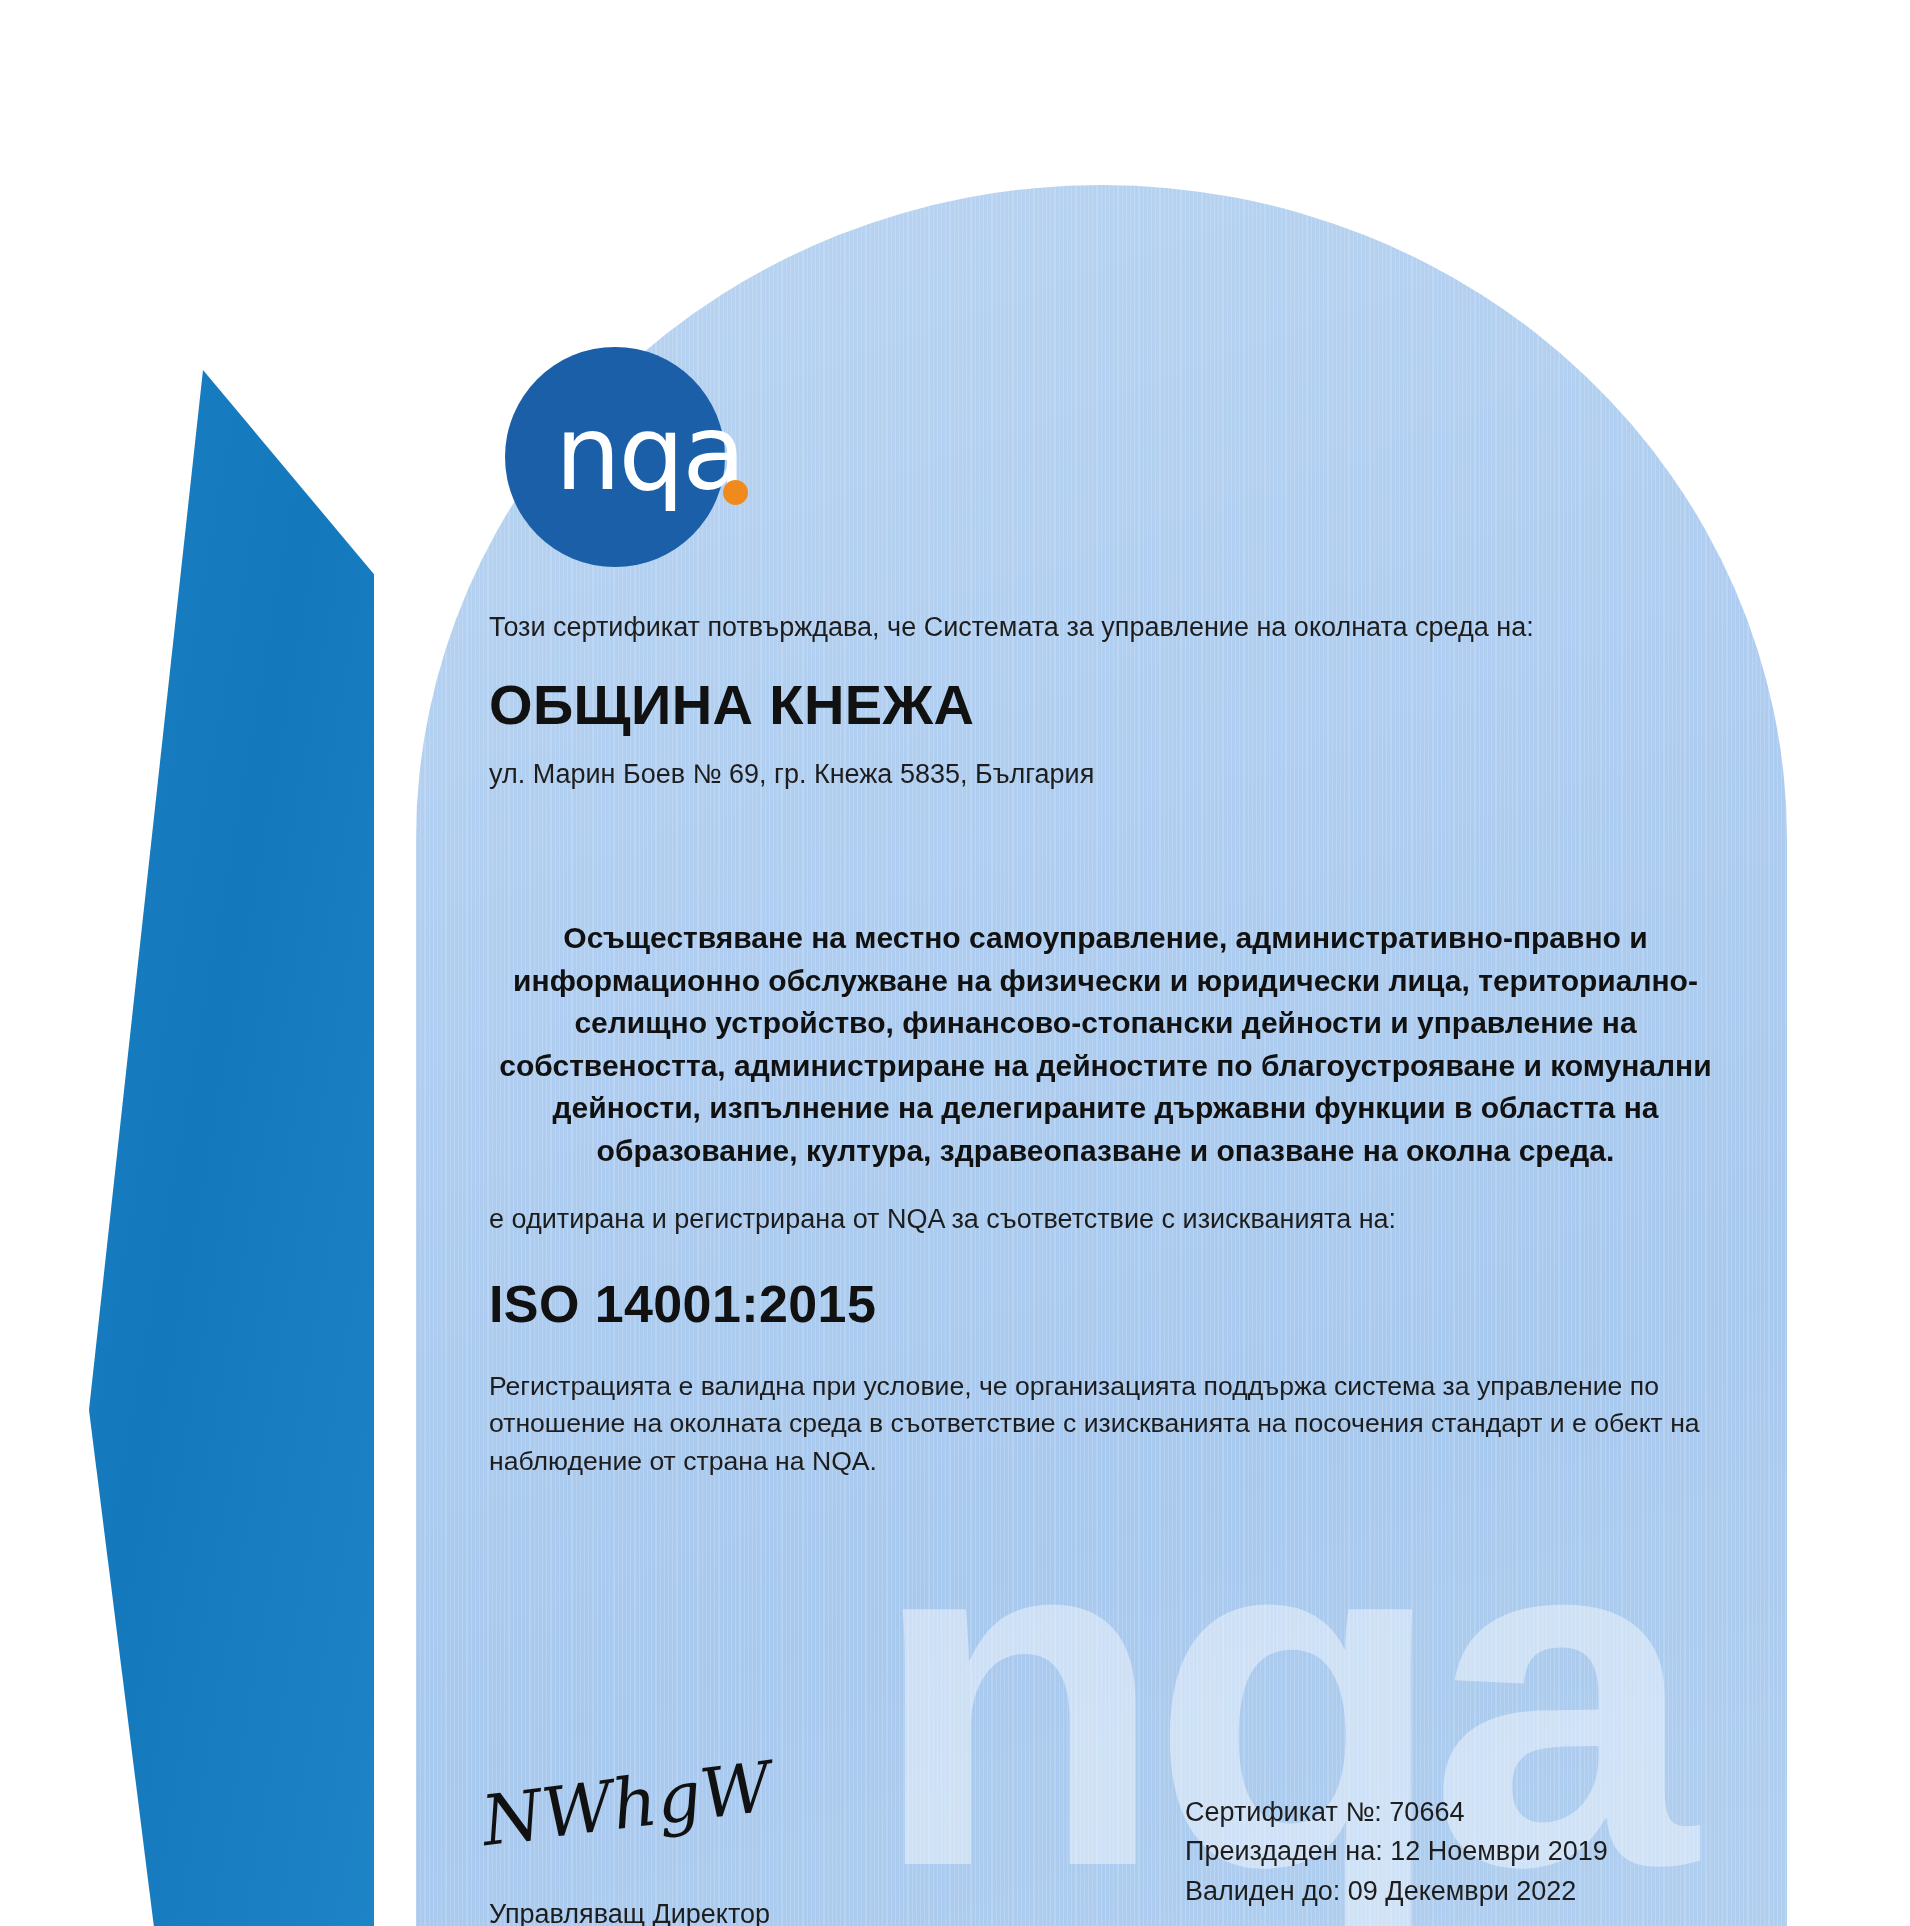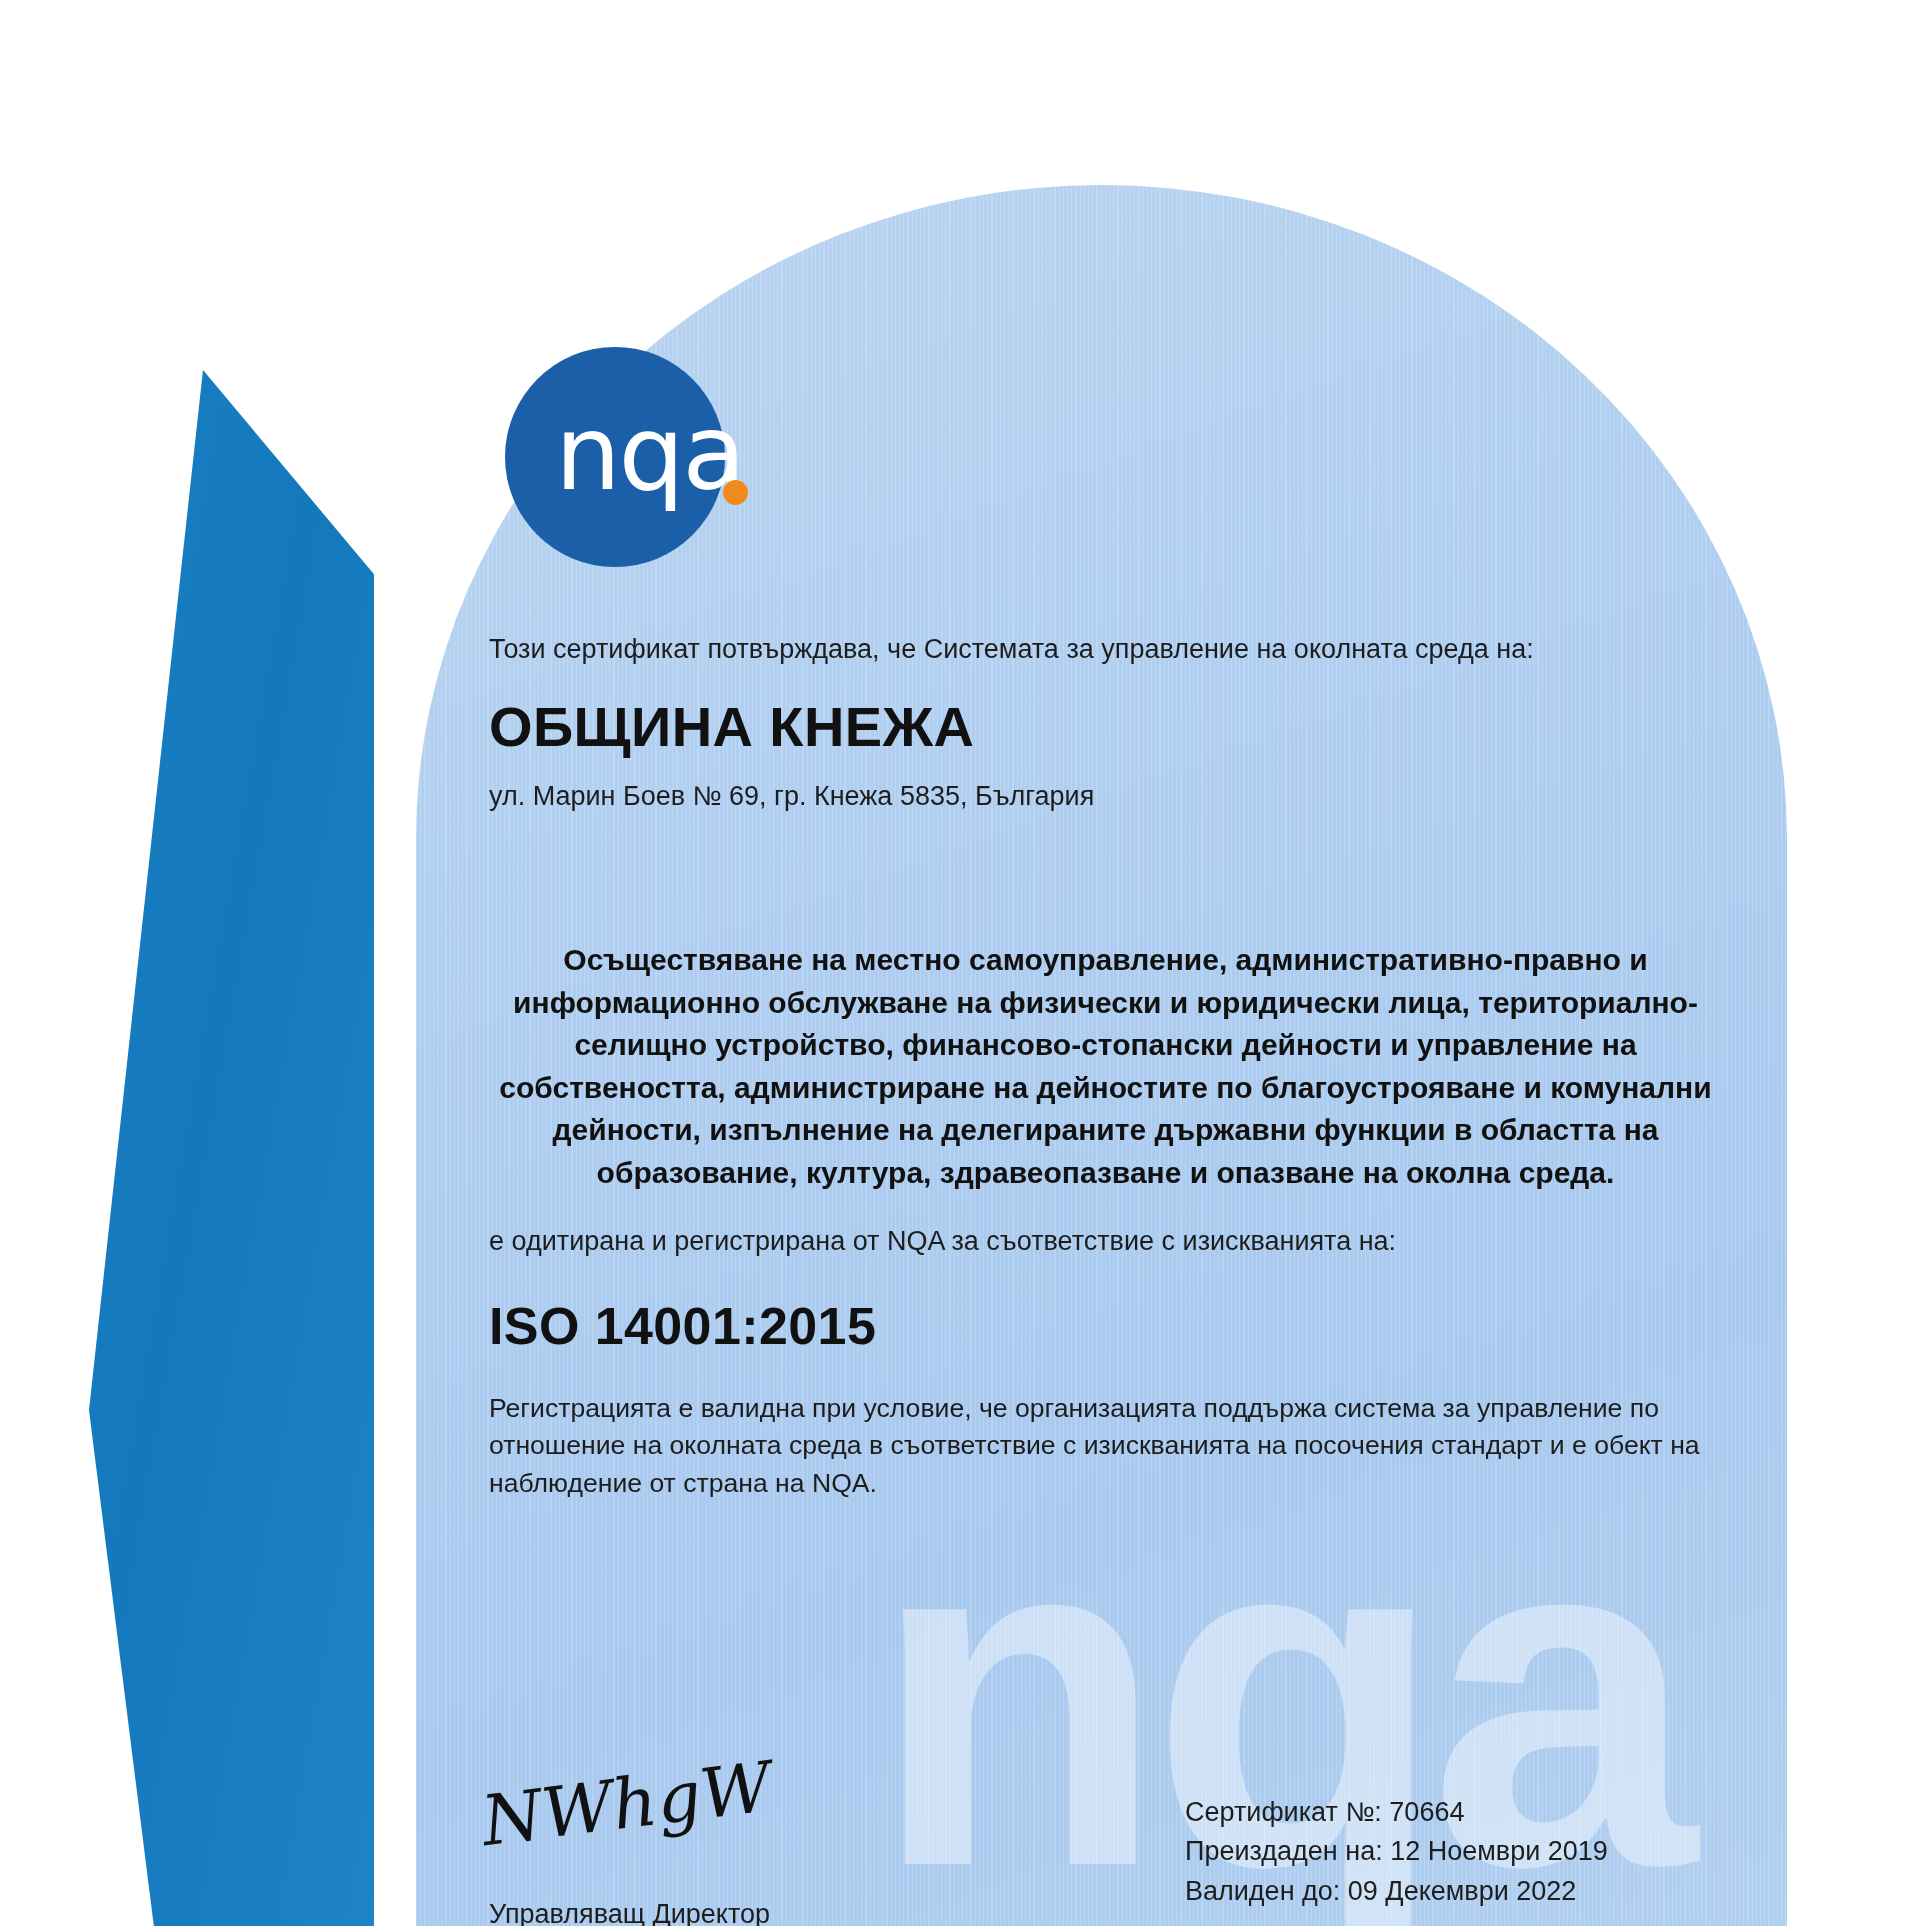--- a/index.html
+++ b/index.html
@@ -125,21 +125,21 @@
     width: 25.4px;
     height: 25.4px;
     border-radius: 50%;
     background: #f08a1c;
   }
 
   
   .content {
     position: absolute;
     left: 489px;
-    top: 631px;
+    top: 609px;
     width: 1233px;
   }
   .lead {
     font-size: 27px;
     line-height: 1.35;
     color: #1d1d1d;
     margin: 0 0 27px 0;
   }
   .org-name {
     font-size: 56px;

